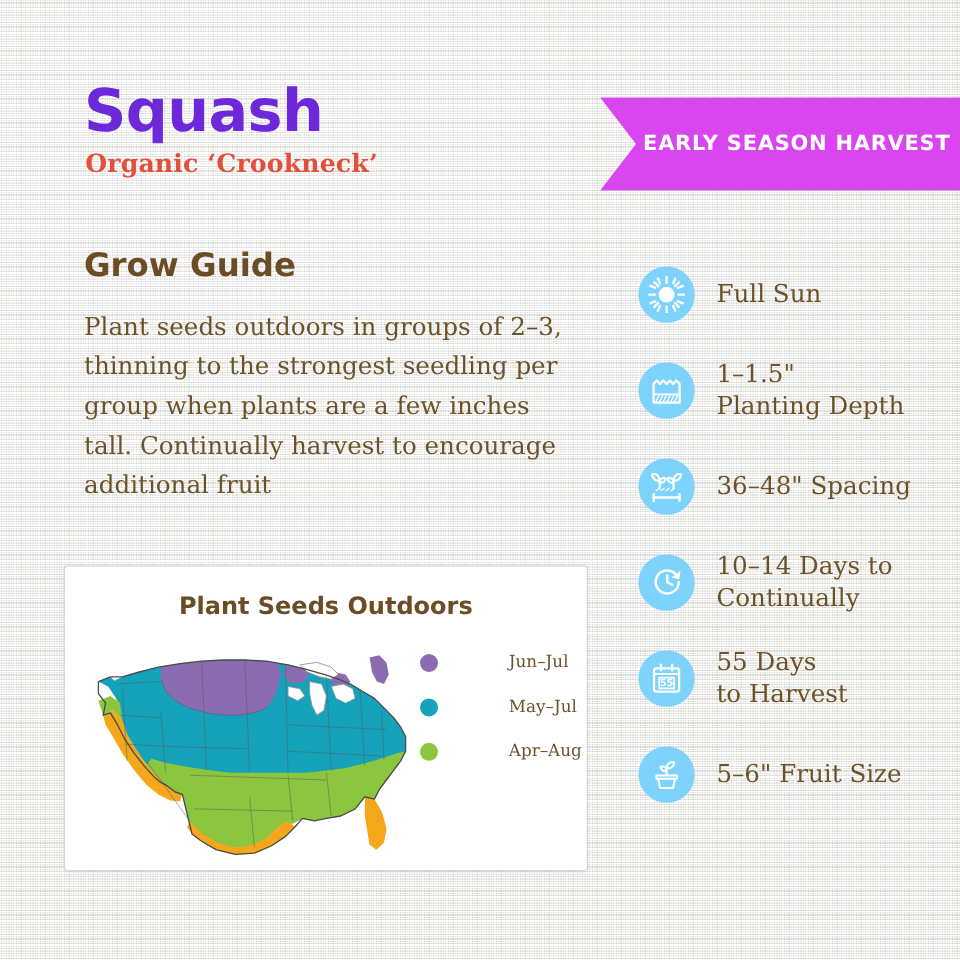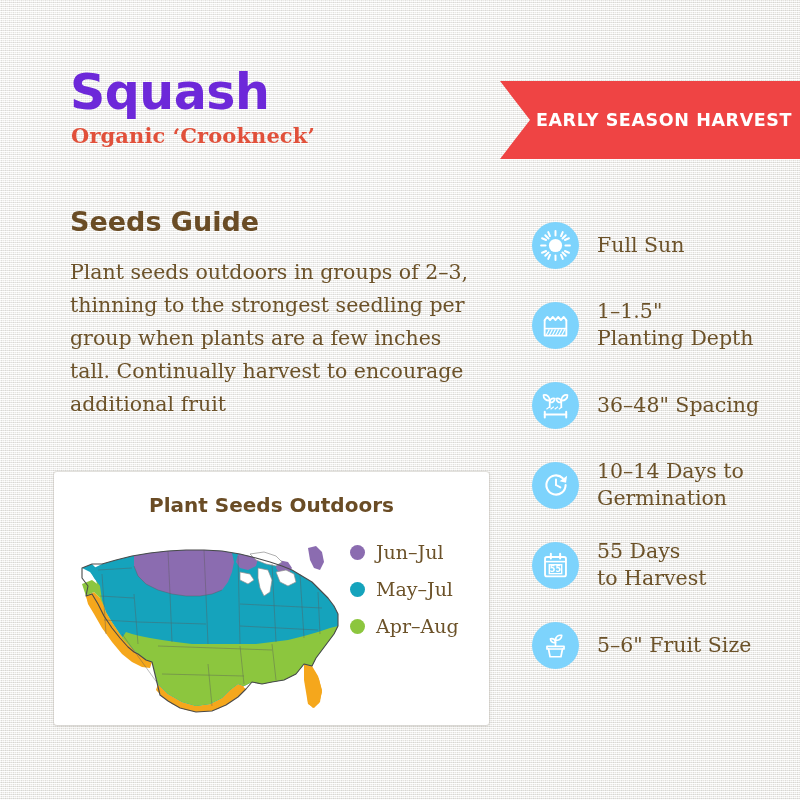--- a/index.html
+++ b/index.html
@@ -57,21 +57,21 @@
     color: #e1503a;
     line-height: 1;
     letter-spacing: 0.1px;
   }
 
   
   .ribbon {
     position: absolute;
     left: 500px; top: 81px;
     width: 300px; height: 78px;
-    background: #ef4444;
+    background: #d946ef;
     -webkit-clip-path: polygon(0 0, 100% 0, 100% 100%, 0 100%, 10% 50%);
     clip-path: polygon(0 0, 100% 0, 100% 100%, 0 100%, 10% 50%);
     display: flex;
     align-items: center;
     justify-content: center;
   }
   .ribbon-label {
     color: #ffffff;
     font-family: "DejaVu Sans", sans-serif;
     font-weight: bold;
@@ -136,23 +136,24 @@
     gap: 11px;
     height: 28px;
   }
   .legend-dot {
     width: 15px; height: 15px;
     border-radius: 50%;
     flex: none;
   }
   .legend-text {
     font-family: "DejaVu Serif", serif;
-    font-size: 19px;
+    font-size: 14px;
     color: #6c5229;
     white-space: nowrap;
+    margin-left: 48px;
   }
 
   
   .facts {
     position: absolute;
     left: 532px; top: 205px;
     width: 280px;
   }
   .fact {
     display: flex;
@@ -184,21 +185,21 @@
 
 <div id="page">
 
   <div class="title">Squash</div>
   <div class="subtitle">Organic ‘Crookneck’</div>
 
   <div class="ribbon">
     <span class="ribbon-label">EARLY SEASON HARVEST</span>
   </div>
 
-  <div class="grow-heading">Seeds Guide</div>
+  <div class="grow-heading">Grow Guide</div>
   <div class="grow-body">Plant seeds outdoors in groups of 2–3, thinning to the strongest seedling per group when plants are a few inches tall. Continually harvest to encourage additional fruit</div>
 
   <div class="facts">
 
     <div class="fact">
       <span class="fact-icon">
         <svg width="33" height="33" viewBox="0 0 40 40">
           <circle cx="20" cy="20" r="8" fill="#fff"></circle>
           <g stroke="#fff" stroke-width="2.4" stroke-linecap="round">
             <line x1="20" y1="2.5" x2="20" y2="8"></line>
@@ -282,21 +283,21 @@
           <path d="M32 20 A12 12 0 1 1 28.5 11.5" fill="none" stroke="#fff" stroke-width="2.6" stroke-linecap="round"></path>
           <path d="M33.8 8.5 L32.6 17.2 L24.5 15.2 Z" fill="#fff"></path>
           <g stroke="#fff" stroke-width="2.4" stroke-linecap="round">
             <line x1="20" y1="20" x2="20" y2="13"></line>
             <line x1="20" y1="20" x2="25.5" y2="23"></line>
           </g>
         </svg>
       </span>
       <span class="fact-text">
         <span>10–14 Days to</span>
-        <span class="l2">Germination</span>
+        <span class="l2">Continually</span>
       </span>
     </div>
 
     <div class="fact">
       <span class="fact-icon">
         <svg width="31" height="31" viewBox="0 0 40 40">
           <rect x="6.5" y="9" width="27" height="25" rx="2.5" fill="none" stroke="#fff" stroke-width="2.4"></rect>
           <g stroke="#fff" stroke-width="2.6" stroke-linecap="round">
             <line x1="14" y1="5" x2="14" y2="11"></line>
             <line x1="26" y1="5" x2="26" y2="11"></line>

